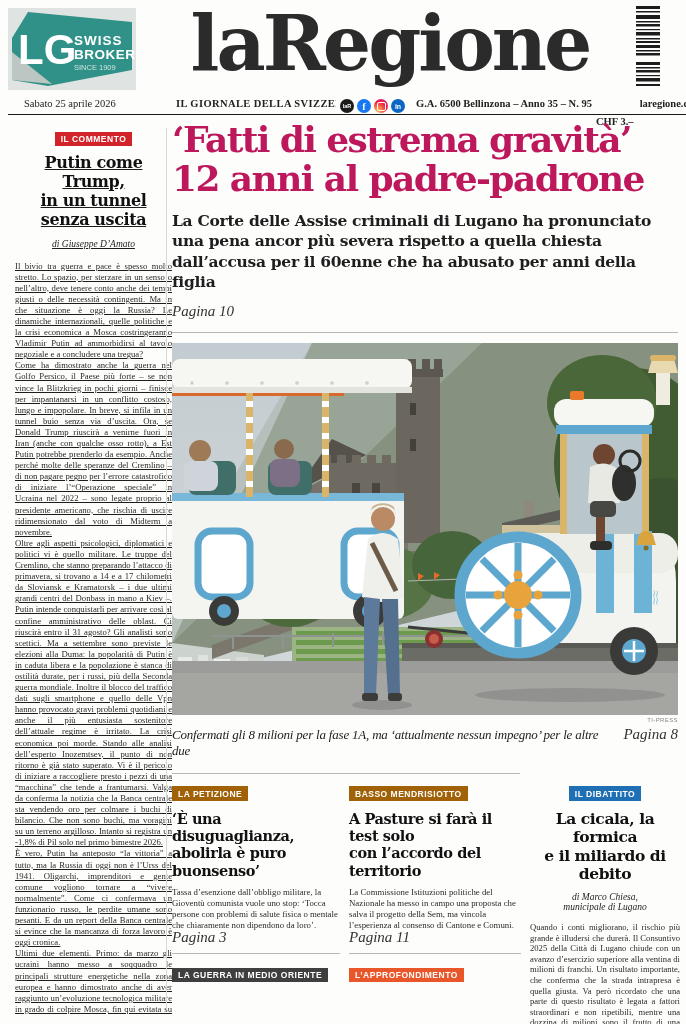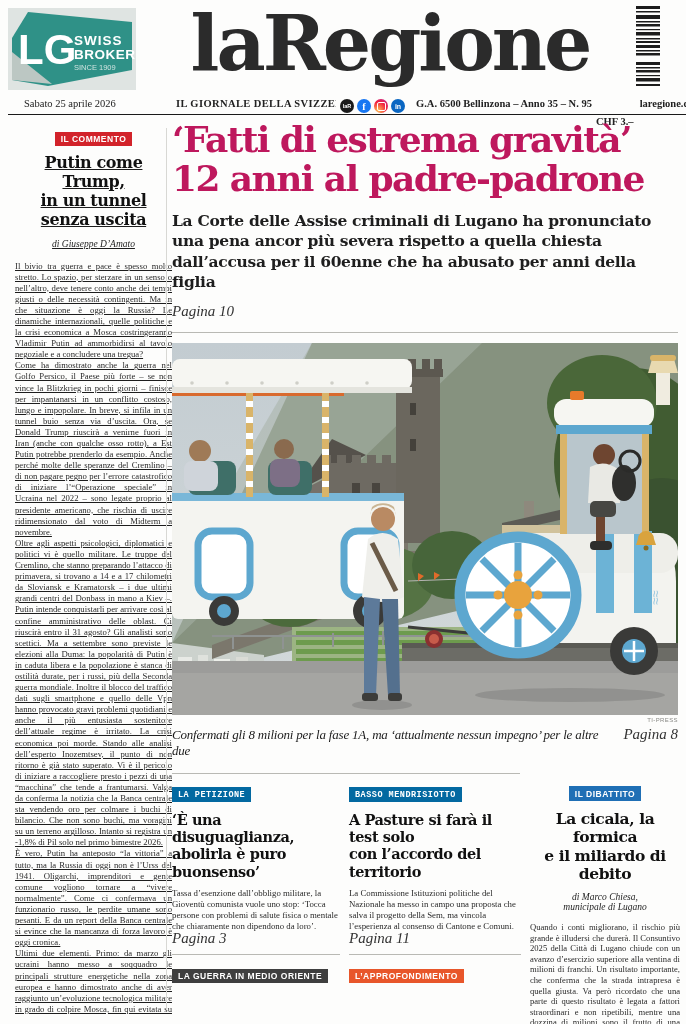--- a/index.html
+++ b/index.html
@@ -28,21 +28,21 @@
   .soc.lar{background:#1b1b1b;font-size:5.5px;}
   .soc.fb{background:#1877f2;font-family:"Liberation Serif",serif;font-size:10px;}
   .soc.ig{background:radial-gradient(circle at 30% 80%,#fec053,#f2203e 55%,#b729a8);}
   .soc.ig i{display:block;width:7px;height:7px;border:1.3px solid #fff;border-radius:2px;}
   .soc.in{background:#0a66c2;font-size:7px;}
 
   
   .commento{position:absolute;left:15px;top:128px;width:157px;height:888px;overflow:hidden;text-decoration:underline;}
   .badge{display:inline-block;font-family:"Liberation Sans",sans-serif;font-weight:700;
          font-size:8.5px;letter-spacing:.5px;color:#fff;padding:2.5px 6px 2px;text-transform:uppercase;}
-  .badge.red{background:#d2232a;} .badge.green{background:#0369a1;font-family:Liberation Mono, monospace;}
+  .badge.red{background:#d2232a;} .badge.green{background:#a16207;}
   .badge.dark{background:#3f3f3f;} .badge.orange{background:#e8562a;} .badge.blue{background:#1f6fb5;}
   .commento .badge-wrap{text-align:center;}
   .commento h2{margin:8px 0 0;font-family:"DejaVu Serif",serif;font-size:16px;line-height:1.18;
                letter-spacing:-.4px;text-align:center;color:#111;}
   .commento .byline{margin-top:9px;text-align:center;font-style:italic;font-size:9.5px;}
   .commento .body{margin-top:12px;font-size:8.7px;line-height:11.1px;text-align:justify;color:#2a2a2a;}
   .commento .body p{margin:0;}
   .vrule{position:absolute;left:166px;top:128px;height:882px;width:1px;background:#d8d8d4;}
 
   

